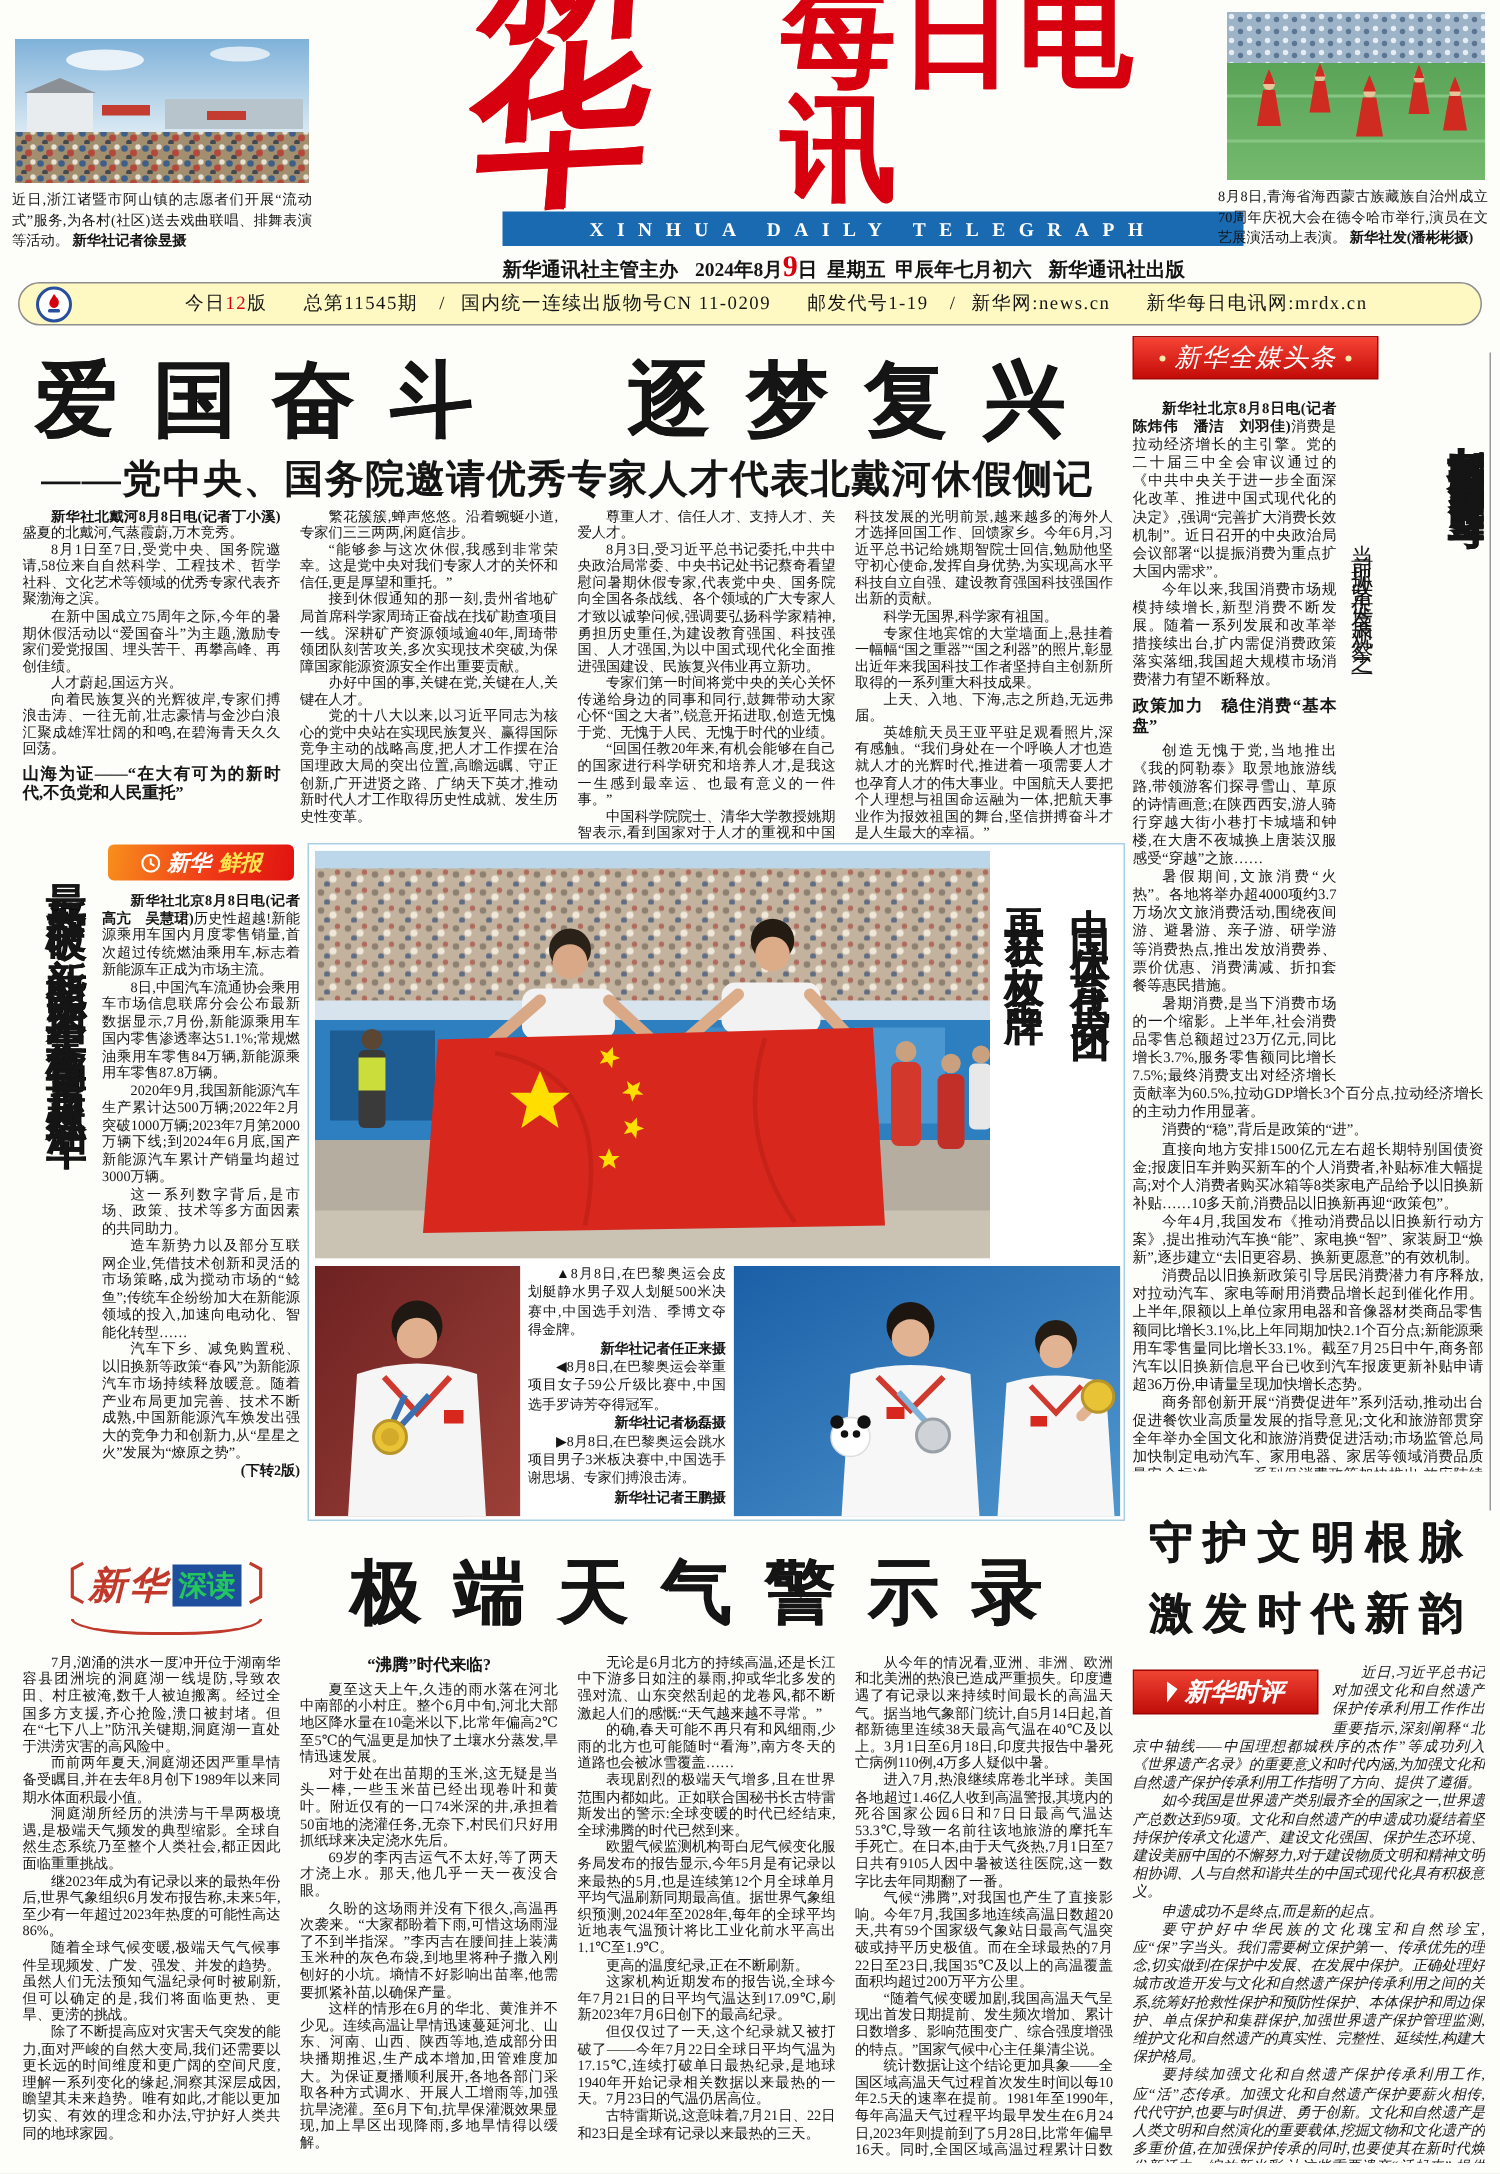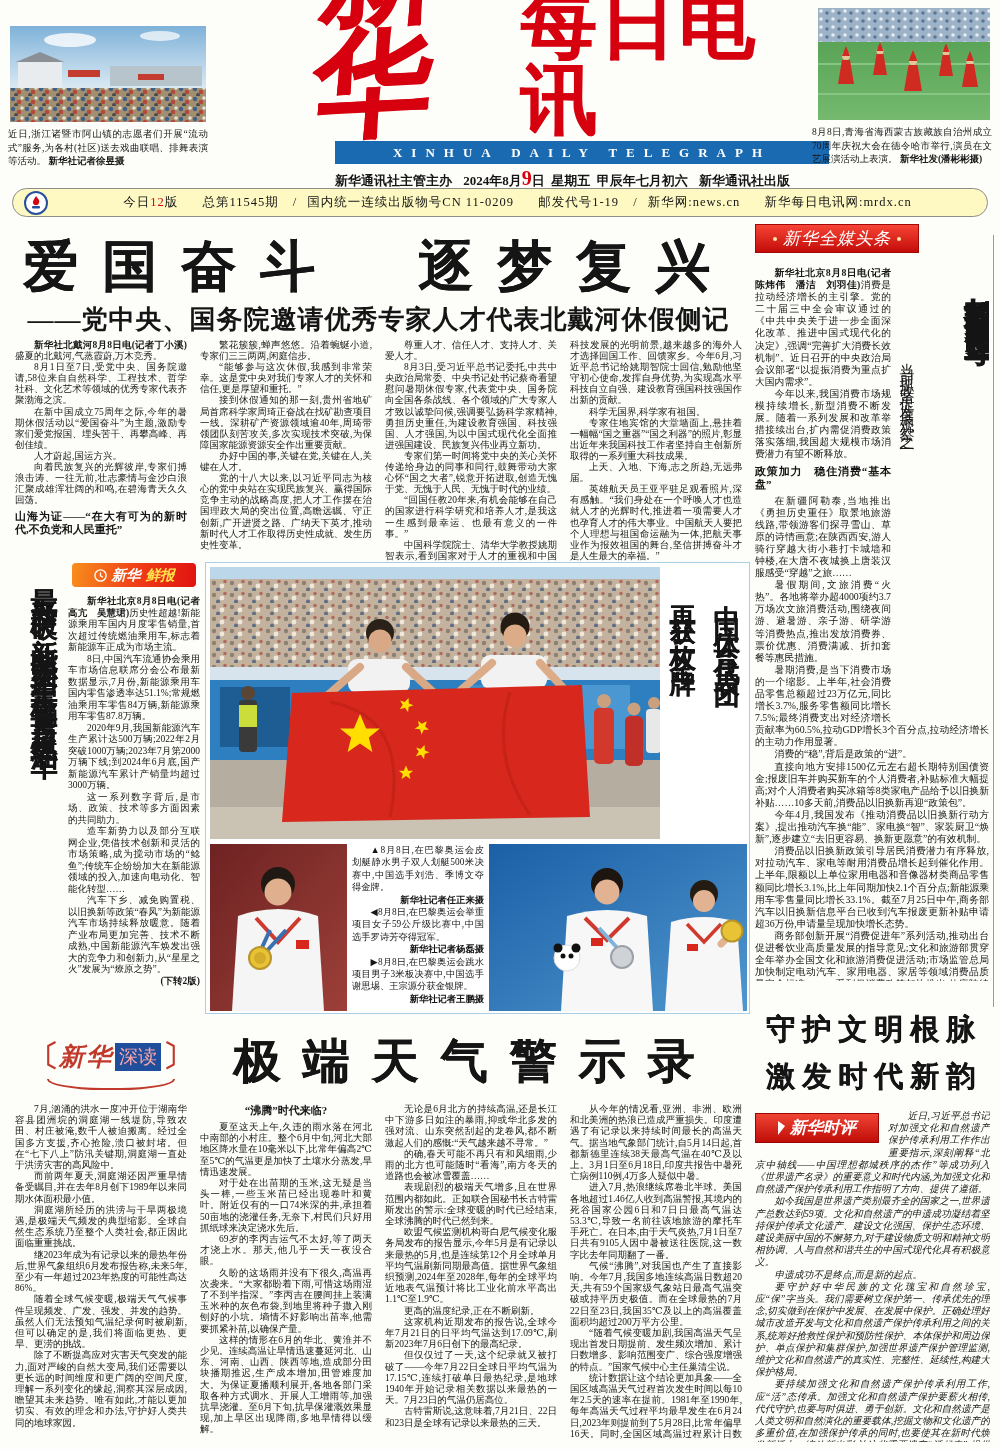--- a/index.html
+++ b/index.html
@@ -94,21 +94,21 @@
   .pb-caps .cr { display:block; text-align:right; font-weight:bold; text-indent:0; }
   .pb-caps p { text-indent:2em; }
   .pb-small2 { position:absolute; left:283px; top:281px; width:258px; height:167px; overflow:hidden; }
 
   
   .wx-badge { position:absolute; left:26px; top:1036px; width:170px; height:58px;
               display:flex; flex-direction:column; align-items:center; }
   .wx-badge-row { display:flex; align-items:center; color:#c0392b; }
   .wx-brkt { font-size:30px; color:#c0392b; font-weight:bold; }
   .wx-xh { font-size:25px; font-weight:bold; font-style:italic; color:#c0392b; letter-spacing:2px; }
-  .wx-sd { background:#1f4e9c; color:#fca5a5; font-size:19px; font-weight:normal; padding:1px 4px; margin:0 2px; }
+  .wx-sd { background:#1f4e9c; color:#22c55e; font-size:19px; font-weight:bold; padding:1px 4px; margin:0 2px; }
   .wx-book { width:128px; height:11px; border:2px solid #c0392b; border-top:none;
              border-radius:0 0 70px 70px / 0 0 14px 14px; margin-top:2px; }
   .wx-headline { position:absolute; left:205px; top:1030px; width:540px; text-align:center;
                  font-size:47px; font-weight:bold; letter-spacing:22px; white-space:nowrap;
                  text-shadow:0.6px 0 #000; }
   .wx-body { position:absolute; left:15px; top:1104px; width:727px; height:338px;
              column-count:4; column-gap:13px; font-size:9.5px; line-height:11.2px;
              text-align:justify; overflow:hidden; }
 
   
@@ -277,21 +277,21 @@
   </div>
   <div class="cons-body">
     <div class="cons-float">
       <div class="vh-main">打造更强劲的消费主引擎</div>
       <div class="vh-kicker">当前抓改革促发展观察之二</div>
     </div>
     <div>
         <p><b>新华社北京8月8日电(记者陈炜伟　潘洁　刘羽佳)</b>消费是拉动经济增长的主引擎。党的二十届三中全会审议通过的《中共中央关于进一步全面深化改革、推进中国式现代化的决定》,强调“完善扩大消费长效机制”。近日召开的中央政治局会议部署“以提振消费为重点扩大国内需求”。</p>
         <p>今年以来,我国消费市场规模持续增长,新型消费不断发展。随着一系列发展和改革举措接续出台,扩内需促消费政策落实落细,我国超大规模市场消费潜力有望不断释放。</p>
         <p class="sub">政策加力　稳住消费“基本盘”</p>
-        <p>在新疆阿勒泰,当地推出《勇担历史重任》取景地旅游线路,带领游客们探寻雪山、草原的诗情画意;在陕西西安,游人骑行穿越大街小巷打卡城墙和钟楼,在大唐不夜城换上唐装汉服感受“穿越”之旅……</p>
+        <p>创造无愧于党,当地推出《我的阿勒泰》取景地旅游线路,带领游客们探寻雪山、草原的诗情画意;在陕西西安,游人骑行穿越大街小巷打卡城墙和钟楼,在大唐不夜城换上唐装汉服感受“穿越”之旅……</p>
         <p>暑假期间,文旅消费“火热”。各地将举办超4000项约3.7万场次文旅消费活动,围绕夜间游、避暑游、亲子游、研学游等消费热点,推出发放消费券、票价优惠、消费满减、折扣套餐等惠民措施。</p>
         <p>暑期消费,是当下消费市场的一个缩影。上半年,社会消费品零售总额超过23万亿元,同比增长3.7%,服务零售额同比增长7.5%;最终消费支出对经济增长贡献率为60.5%,拉动GDP增长3个百分点,拉动经济增长的主动力作用显著。</p>
         <p>消费的“稳”,背后是政策的“进”。</p>
         <p>直接向地方安排1500亿元左右超长期特别国债资金;报废旧车并购买新车的个人消费者,补贴标准大幅提高;对个人消费者购买冰箱等8类家电产品给予以旧换新补贴……10多天前,消费品以旧换新再迎“政策包”。</p>
         <p>今年4月,我国发布《推动消费品以旧换新行动方案》,提出推动汽车换“能”、家电换“智”、家装厨卫“焕新”,逐步建立“去旧更容易、换新更愿意”的有效机制。</p>
         <p>消费品以旧换新政策引导居民消费潜力有序释放,对拉动汽车、家电等耐用消费品增长起到催化作用。上半年,限额以上单位家用电器和音像器材类商品零售额同比增长3.1%,比上年同期加快2.1个百分点;新能源乘用车零售量同比增长33.1%。截至7月25日中午,商务部汽车以旧换新信息平台已收到汽车报废更新补贴申请超36万份,申请量呈现加快增长态势。</p>
         <p>商务部创新开展“消费促进年”系列活动,推动出台促进餐饮业高质量发展的指导意见;文化和旅游部贯穿全年举办全国文化和旅游消费促进活动;市场监管总局加快制定电动汽车、家用电器、家居等领域消费品质量安全标准……一系列促消费政策加快推出,效应陆续显现。</p>
       </div>
   </div>
 
@@ -397,21 +397,21 @@
         <path d="M60,86 L50,108" stroke="#3a6fb0" stroke-width="4" fill="none"></path>
         <path d="M76,86 L54,110" stroke="#3a6fb0" stroke-width="4" fill="none"></path>
         <circle cx="50" cy="114" r="11" fill="#e8c335" stroke="#b8952a" stroke-width="2"></circle>
         <circle cx="50" cy="114" r="6" fill="#d4aa2a"></circle>
         <rect x="86" y="96" width="13" height="9" fill="#d8271d"></rect>
       </svg>
     </div>
     <div class="pb-caps">
       <p><span>▲</span><span>8月8日,在巴黎奥运会皮划艇静水男子双人划艇500米决赛中,中国选手刘浩、季博文夺得金牌。</span><span class="cr">新华社记者任正来摄</span></p>
       <p><span>◀</span><span>8月8日,在巴黎奥运会举重项目女子59公斤级比赛中,中国选手罗诗芳夺得冠军。</span><span class="cr">新华社记者杨磊摄</span></p>
-      <p><span>▶</span><span>8月8日,在巴黎奥运会跳水项目男子3米板决赛中,中国选手谢思埸、王宗源分获金银牌。</span><span class="cr">新华社记者王鹏摄</span></p>
+      <p><span>▶</span><span>8月8日,在巴黎奥运会跳水项目男子3米板决赛中,中国选手谢思埸、专家们搏浪击涛。</span><span class="cr">新华社记者王鹏摄</span></p>
     </div>
     <div class="pb-small2">
       <svg width="258" height="167" viewBox="0 0 258 167">
         <defs>
             <linearGradient id="bgb" x1="0" y1="0" x2="1" y2="1">
           <stop offset="0" stop-color="#1b5fa6"></stop>
               <stop offset="1" stop-color="#4f97cf"></stop>
         </linearGradient>
           </defs>
         <rect width="258" height="167" fill="url(#bgb)"></rect>

